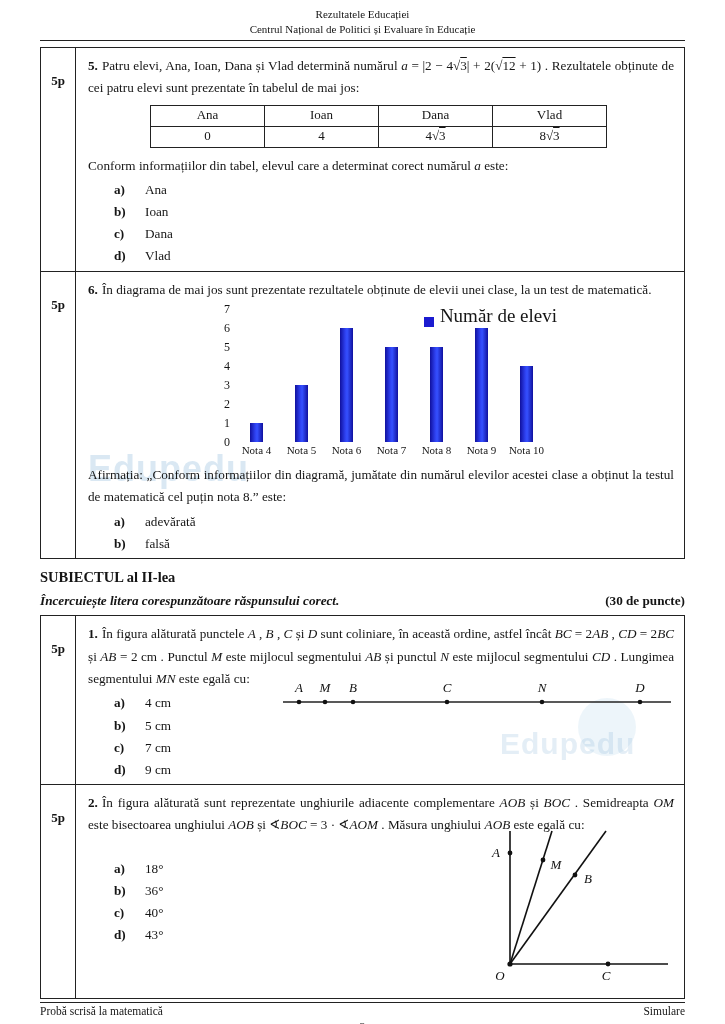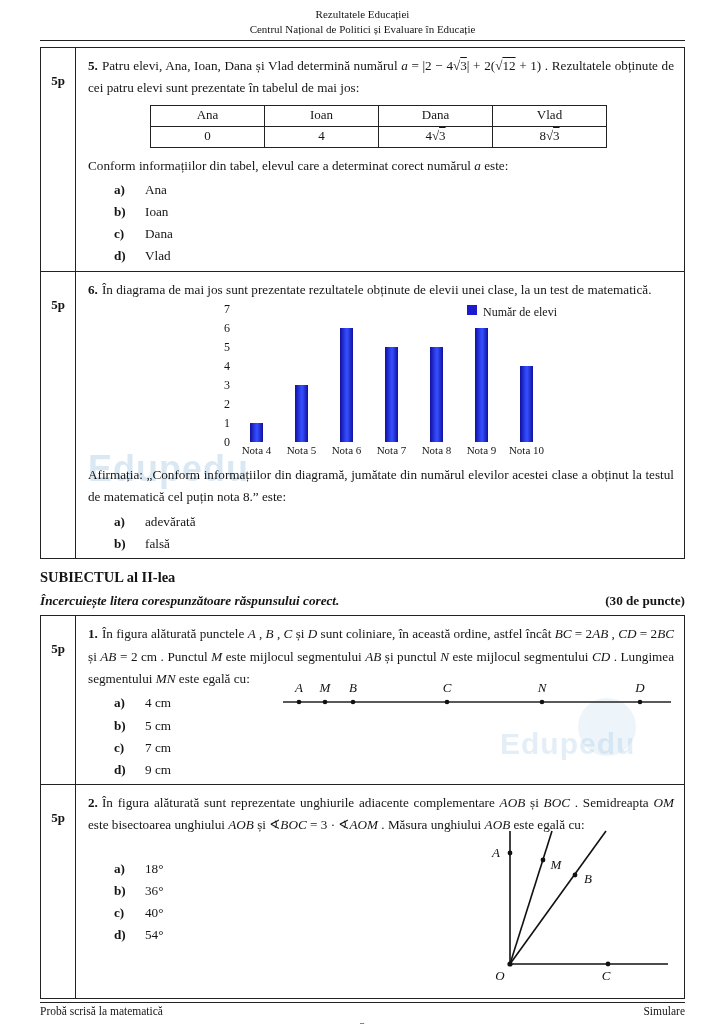--- a/index.html
+++ b/index.html
@@ -26,22 +26,22 @@
   .ov { text-decoration:overline; }
   .anstable { border-collapse:collapse; margin:5px 0 7px 62px; }
   .anstable td { border:1px solid #333; width:114px; text-align:center;
                  font-size:13px; height:21px; padding:1px 4px; vertical-align:middle; }
   .opts { margin-top:3px; }
   .opt { display:flex; margin:3px 0 0 26px; line-height:1.45; }
   .opt .key { font-weight:bold; min-width:18px; }
   .opt .val { margin-left:13px; }
   
   .chart { margin:8px 0 8px 130px; width:335px; position:relative; }
-  .chart-legend { position:absolute; top:-4px; right:-4px; display:flex; align-items:flex-start;
-                  gap:6px; font-size:12px; }
+  .chart-legend { position:absolute; top:-4px; right:-4px; display:flex; align-items:flex-end;
+                  gap:6px; font-size:19px; }
   .legend-swatch { width:10px; height:10px; background:#1b1bd0; display:inline-block; }
   .chart-body { display:flex; }
   .chart-yaxis { position:relative; width:16px; }
   .ytick { position:absolute; right:4px; transform:translateY(50%); font-size:12px; line-height:1; }
   .chart-slots { display:flex; align-items:flex-end; width:315px; }
   .slot { flex:1; display:flex; justify-content:center; }
   .bar { width:13px; background:linear-gradient(90deg,#10109e 0%,#2e41f0 40%,#3550ff 55%,#10109e 100%); }
   .chart-xlabels { display:flex; width:315px; margin-left:16px; margin-top:2px; }
   .xlabel { flex:1; text-align:center; font-size:11px; white-space:nowrap; }
   
@@ -247,21 +247,21 @@
           <div class="opt">
                 <span class="key">b)</span>
                 <span class="val">36°</span>
               </div>
           <div class="opt">
                 <span class="key">c)</span>
                 <span class="val">40°</span>
               </div>
           <div class="opt">
                 <span class="key">d)</span>
-                <span class="val">54°</span>
+                <span class="val">43°</span>
               </div>
         </div>
         <svg class="fig-angle" width="225" height="172" viewBox="0 0 225 172">
           <line x1="62" y1="141" x2="62" y2="8" stroke="#111" stroke-width="1.6"></line>
           <line x1="62" y1="141" x2="104" y2="8" stroke="#111" stroke-width="1.6"></line>
           <line x1="62" y1="141" x2="158" y2="8" stroke="#111" stroke-width="1.6"></line>
           <line x1="62" y1="141" x2="220" y2="141" stroke="#111" stroke-width="1.6"></line>
           <circle cx="62" cy="30" r="2.4" fill="#111"></circle>
           <circle cx="95" cy="37" r="2.4" fill="#111"></circle>
           <circle cx="127" cy="52" r="2.4" fill="#111"></circle>

